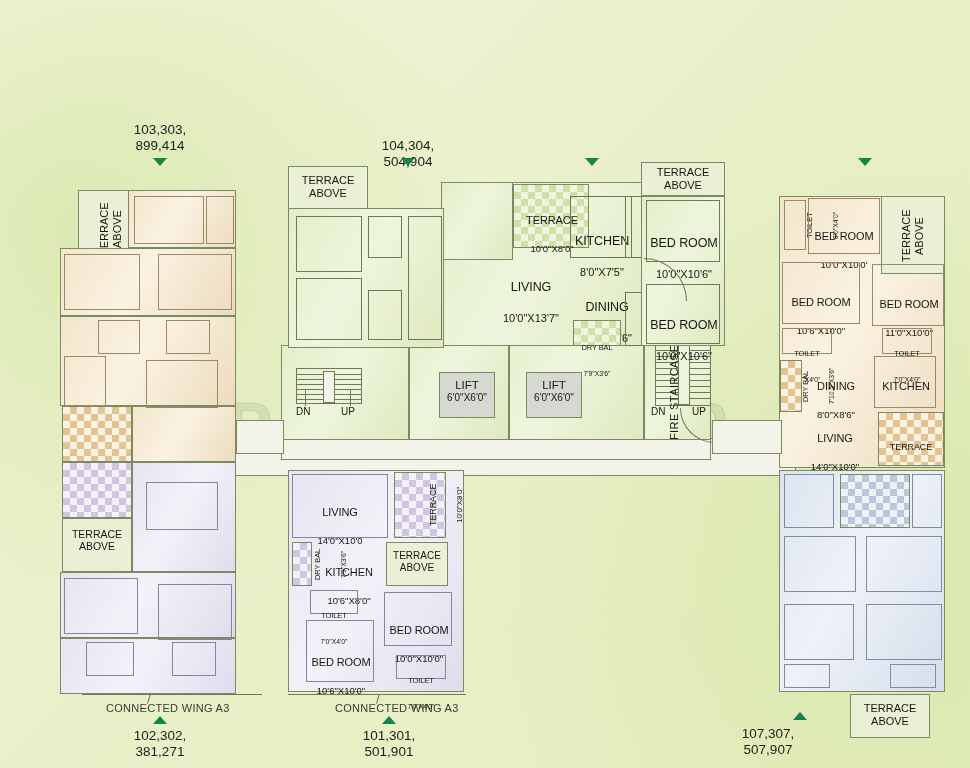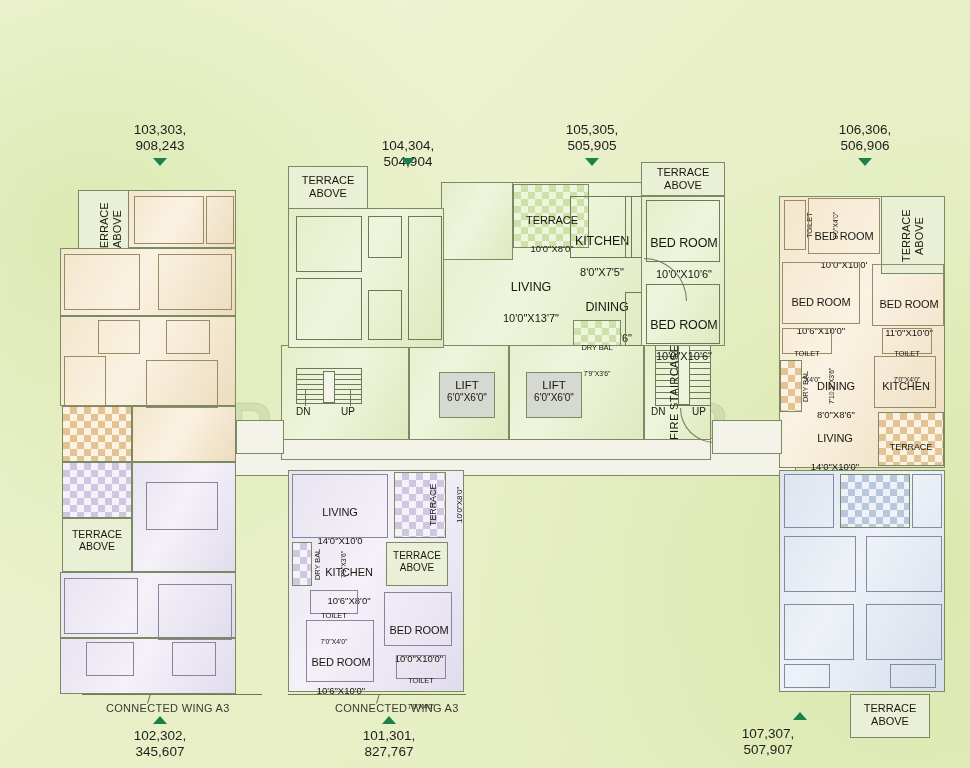--- a/index.html
+++ b/index.html
@@ -95,44 +95,40 @@
 </style>
 </head>
 <body>
 
 <div class="canvas">
 
 
   <div class="abs" id="watermark">PROPTIGER</div>
 
   <div class="abs unitid" style="left:100px;top:122px;width:120px;">103,303,
-908,243</div>
+899,414</div>
   <div class="abs caret down" style="left:153px;top:158px;"></div>
 
   <div class="abs unitid" style="left:348px;top:138px;width:120px;">104,304,
 504,904</div>
   <div class="abs caret down" style="left:401px;top:158px;"></div>
 
-  <div class="abs unitid" style="left:532px;top:122px;width:120px;">105,305,
-505,905</div>
   <div class="abs caret down" style="left:585px;top:158px;"></div>
 
-  <div class="abs unitid" style="left:805px;top:122px;width:120px;">106,306,
-506,906</div>
   <div class="abs caret down" style="left:858px;top:158px;"></div>
 
   <div class="abs cwing" style="left:106px;top:702px;">CONNECTED WING A3</div>
   <div class="abs caret up" style="left:153px;top:716px;"></div>
   <div class="abs unitid" style="left:100px;top:728px;width:120px;">102,302,
-345,607</div>
+381,271</div>
 
   <div class="abs cwing" style="left:335px;top:702px;">CONNECTED WING A3</div>
   <div class="abs caret up" style="left:382px;top:716px;"></div>
   <div class="abs unitid" style="left:329px;top:728px;width:120px;">101,301,
-827,767</div>
+501,901</div>
 
   <div class="abs caret up" style="left:793px;top:712px;"></div>
   <div class="abs unitid" style="left:708px;top:726px;width:120px;">107,307,
 507,907</div>
 
   <div class="abs slab fillC" style="left:180px;top:438px;width:616px;height:38px;"></div>
   <div class="abs slab fillC" style="left:281px;top:345px;width:430px;height:115px;"></div>
 
   <div class="abs slab fillG" style="left:281px;top:345px;width:128px;height:95px;"></div>
   <div class="abs slab fillG" style="left:409px;top:300px;width:100px;height:140px;"></div>

